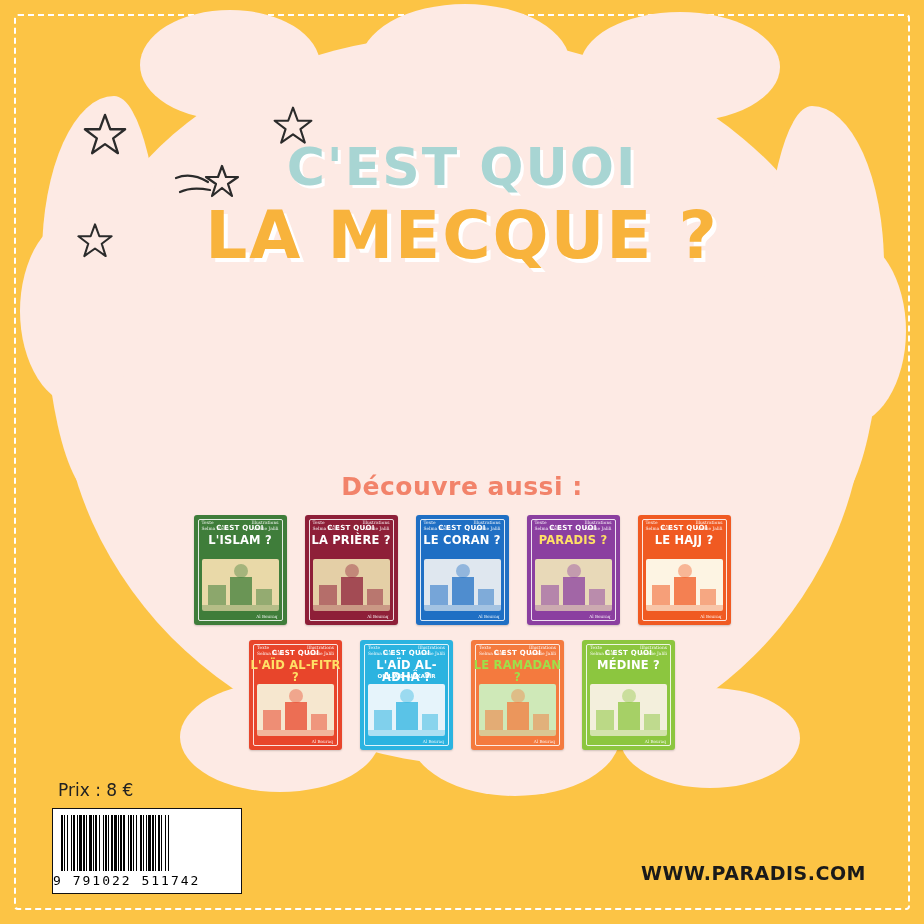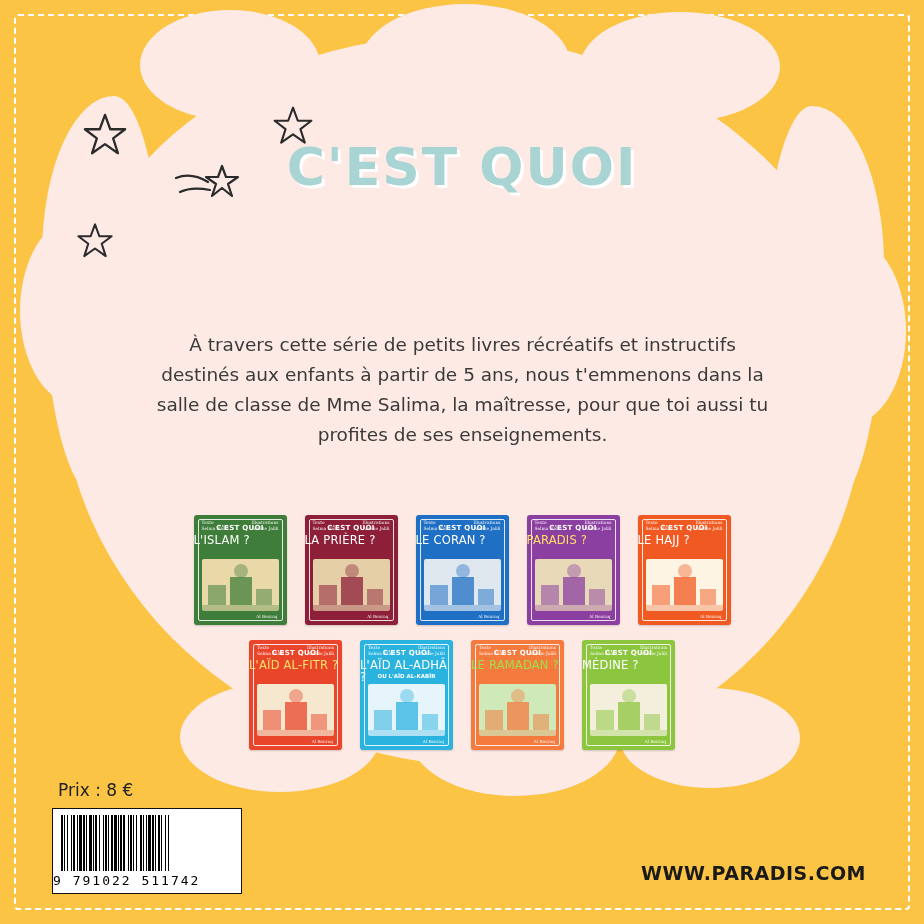--- a/index.html
+++ b/index.html
@@ -161,22 +161,23 @@
     font-family: "DejaVu Sans", sans-serif;
     font-weight: bold;
     font-size: 7px;
     color: #ffffff;
     letter-spacing: 0.3px;
   }
   .book .maintitle {
     position: absolute;
     top: 19px;
     left: 0; right: 0;
-    font-family: "DejaVu Sans", sans-serif;
-    font-weight: normal;
+    text-align: center;
+    font-family: "DejaVu Sans", sans-serif;
+    font-weight: bold;
     font-size: 11.5px;
     line-height: 1.05;
     letter-spacing: 0.2px;
   }
   .book .subtitle {
     position: absolute;
     top: 33px;
     left: 0; right: 0;
     text-align: center;
     font-family: "DejaVu Sans", sans-serif;
@@ -298,24 +299,25 @@
     </svg>
   </div>
   <div class="star" style="left:76px; top:222px;">
     <svg width="38" height="38" viewBox="0 0 48 48">
       <polygon points="24,3 29.5,18 45,18 32.5,27.5 37.5,43 24,33.5 10.5,43 15.5,27.5 3,18 18.5,18" fill="none" stroke="#2b2b2b" stroke-width="2.6" stroke-linejoin="round"></polygon>
     </svg>
   </div>
 
   <div class="title-wrap">
     <div class="title-line1">C'EST QUOI</div>
-  </div>
-
-  <div class="blurb">À travers cette série de petits livres récréatifs et instructifs destinés aux enfants à partir de 5 ans, nous t'emmenons dans la salle de classe de Mme Salima, la maîtresse, pour que toi aussi tu profites de ses enseignements.</div>
-
+    <div class="title-line2">LA MECQUE ?</div>
+  </div>
+
+
+  <div class="discover">Découvre aussi :</div>
 
   <div class="books-row" id="row1">
       <div class="book" style="background: rgb(63, 125, 58);">
         <div class="frame"></div>
         <div class="credits-l" style="white-space: pre-line;">Texte
 Selma Nidal</div>
         <div class="credits-r" style="white-space: pre-line;">Illustrations
 Amélie Jalili</div>
         <div class="cest">C'EST QUOI</div>
         <div class="maintitle" style="color: rgb(255, 255, 255);">L'ISLAM ?</div>

